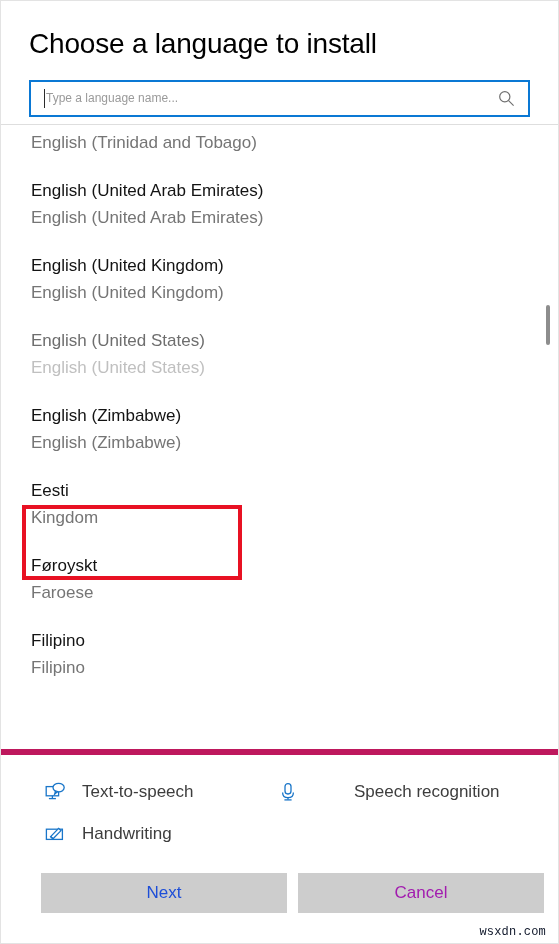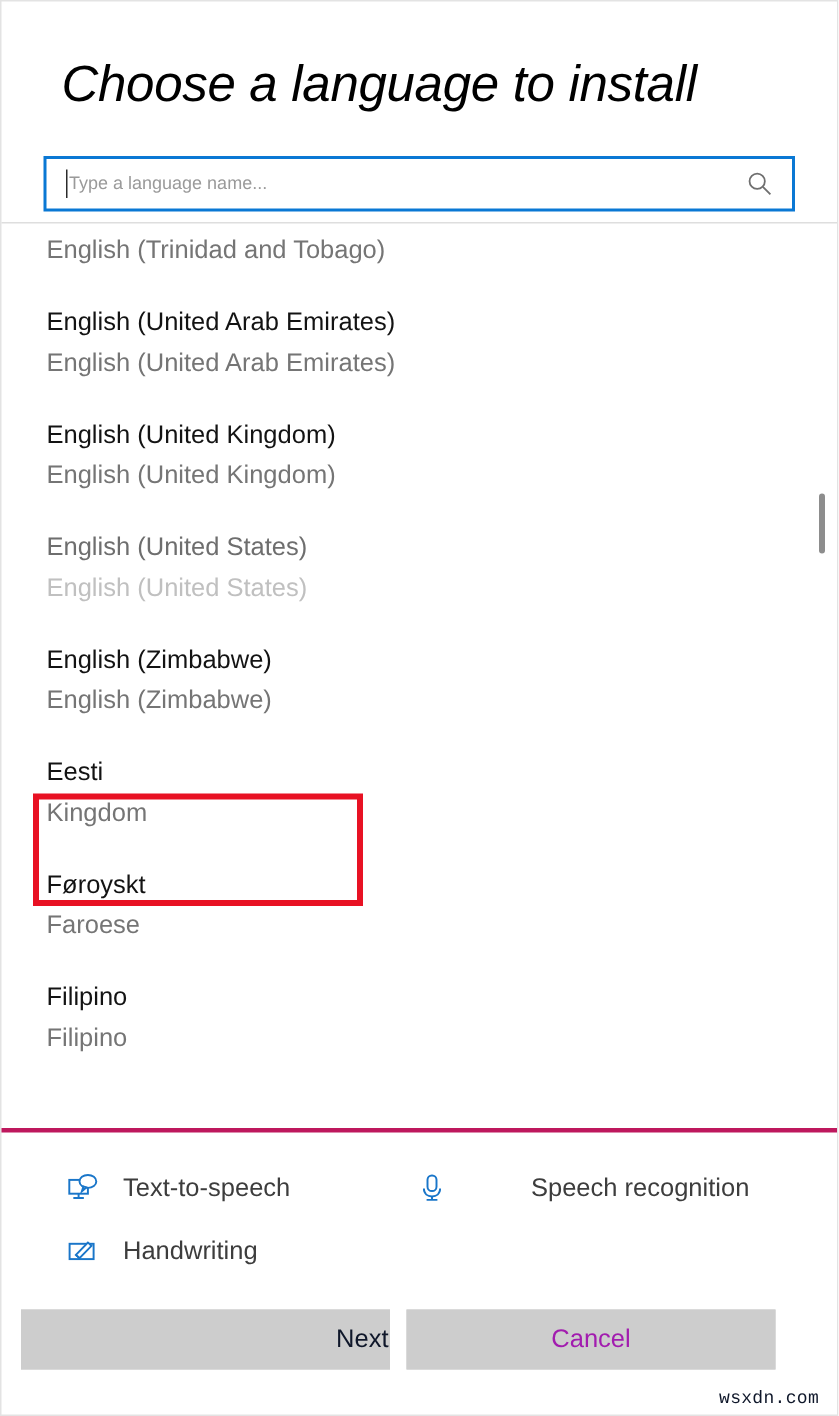--- a/index.html
+++ b/index.html
@@ -27,28 +27,27 @@
     display: flex;
     flex-direction: column;
   }
 
   
   .header {
     flex: 0 0 auto;
     padding: 26px 28px 0 28px;
   }
   .page-title {
-    font-size: 34px;
+    font-size: 28px;
     font-weight: 400;
     line-height: 34px;
     letter-spacing: -0.2px;
     color: #000000;
-    margin: 12px;
+    margin: 0;
     white-space: nowrap;
-    font-style: italic;
   }
 
   
   .search-wrap {
     flex: 0 0 auto;
     margin: 19px 28px 0 28px;
     height: 37px;
     border: 2px solid #0a78d4;
     background: #ffffff;
     box-sizing: border-box;
@@ -161,21 +160,21 @@
     width: 4px;
     top: 180px;
     height: 40px;
     background: #8d8d8d;
     border-radius: 2px;
   }
 
   
   .legend {
     flex: 0 0 auto;
-    border-top: 3px solid #be185d;
+    border-top: 6px solid #be185d;
     padding: 16px 0 10px 0;
   }
   .legend-row {
     display: flex;
     align-items: center;
     height: 42px;
   }
   .legend-cell {
     display: flex;
     align-items: center;
@@ -212,25 +211,24 @@
     background: #cccccc;
     font-family: "Liberation Sans", sans-serif;
     font-size: 17px;
     line-height: 38px;
     text-align: center;
     box-sizing: border-box;
     padding: 0;
   }
   .btn-next {
     width: 246px;
-    margin-left: 13px;
-    color: #0f172a;
+    margin-left: 40px;
+    color: #1d4ed8;
     background: #cdcdcd;
     border-color: #cdcdcd;
-    text-align: right;
   }
   .btn-cancel {
     width: 246px;
     margin-left: 11px;
     color: #a21caf;
     background: #cdcdcd;
     border-color: #cdcdcd;
   }
 
   .watermark {

